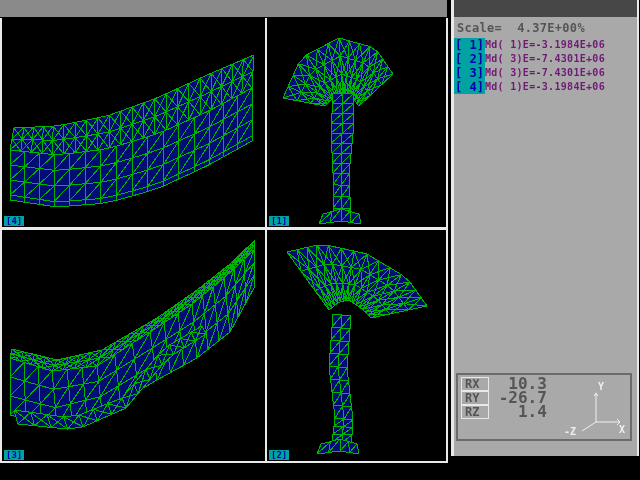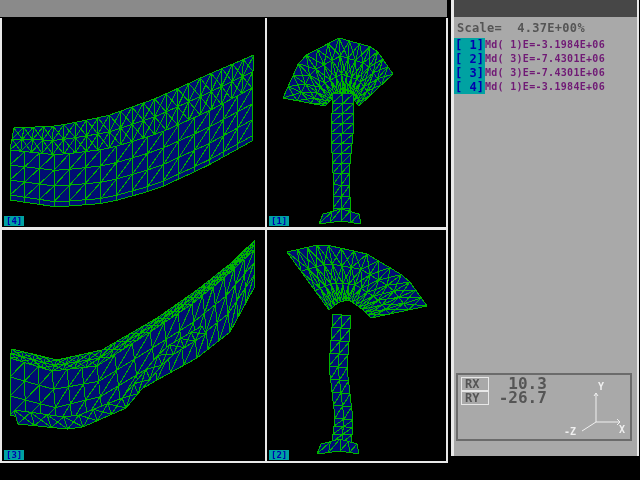--- a/index.html
+++ b/index.html
@@ -129,20 +129,24 @@
 
     <div class="infobox">
       <div class="inforow">
         <span class="infochip">RX</span>
         <span class="infoval">  10.3</span>
       </div>
       <div class="inforow">
         <span class="infochip">RY</span>
         <span class="infoval"> -26.7</span>
       </div>
+      <div class="inforow">
+        <span class="infochip">RZ</span>
+        <span class="infoval">   1.4</span>
+      </div>
       <svg class="axes" width="64" height="56">
         <path d="M34 13 L34 42 L58 42 M34 42 L20 51 M32 16 L34 13 L36 16 M55 39 L58 42 M55 45 L58 42" stroke="#f0f0f0" stroke-width="1" fill="none"></path>
         <text x="36" y="10">Y</text>
         <text x="57" y="53">X</text>
         <text x="2" y="55">-Z</text>
       </svg>
     </div>
   </div>
 </div>
 

